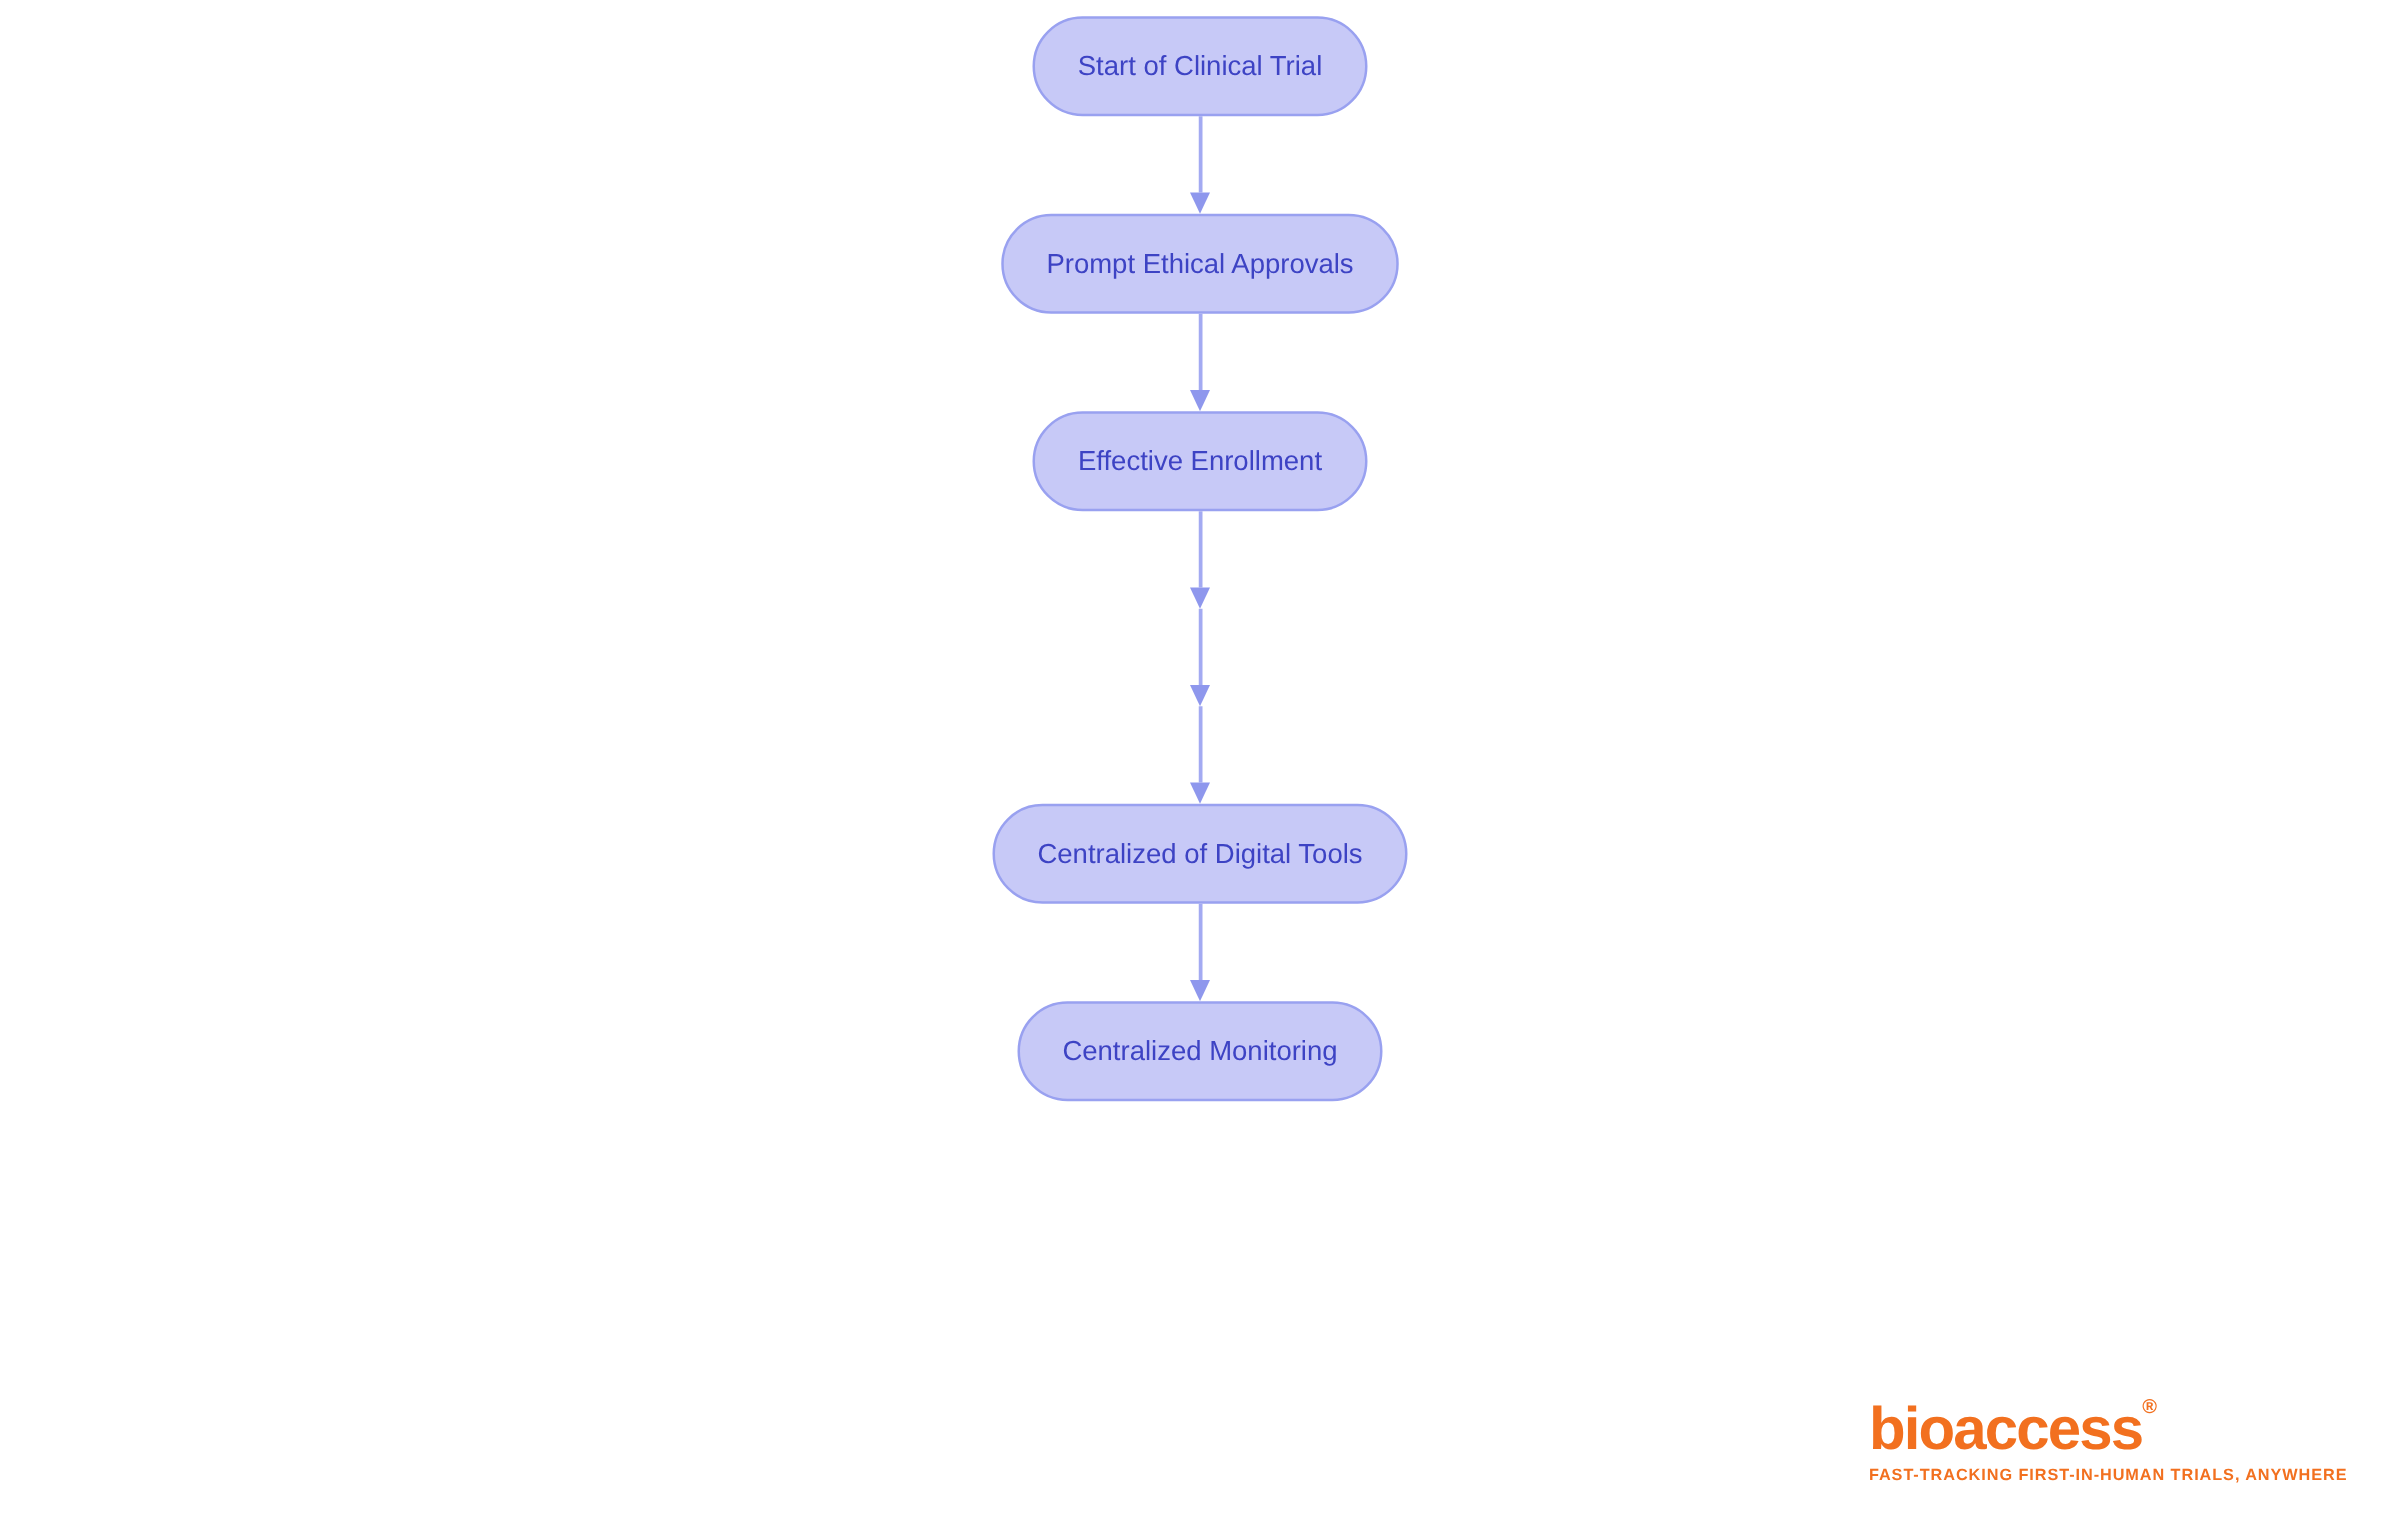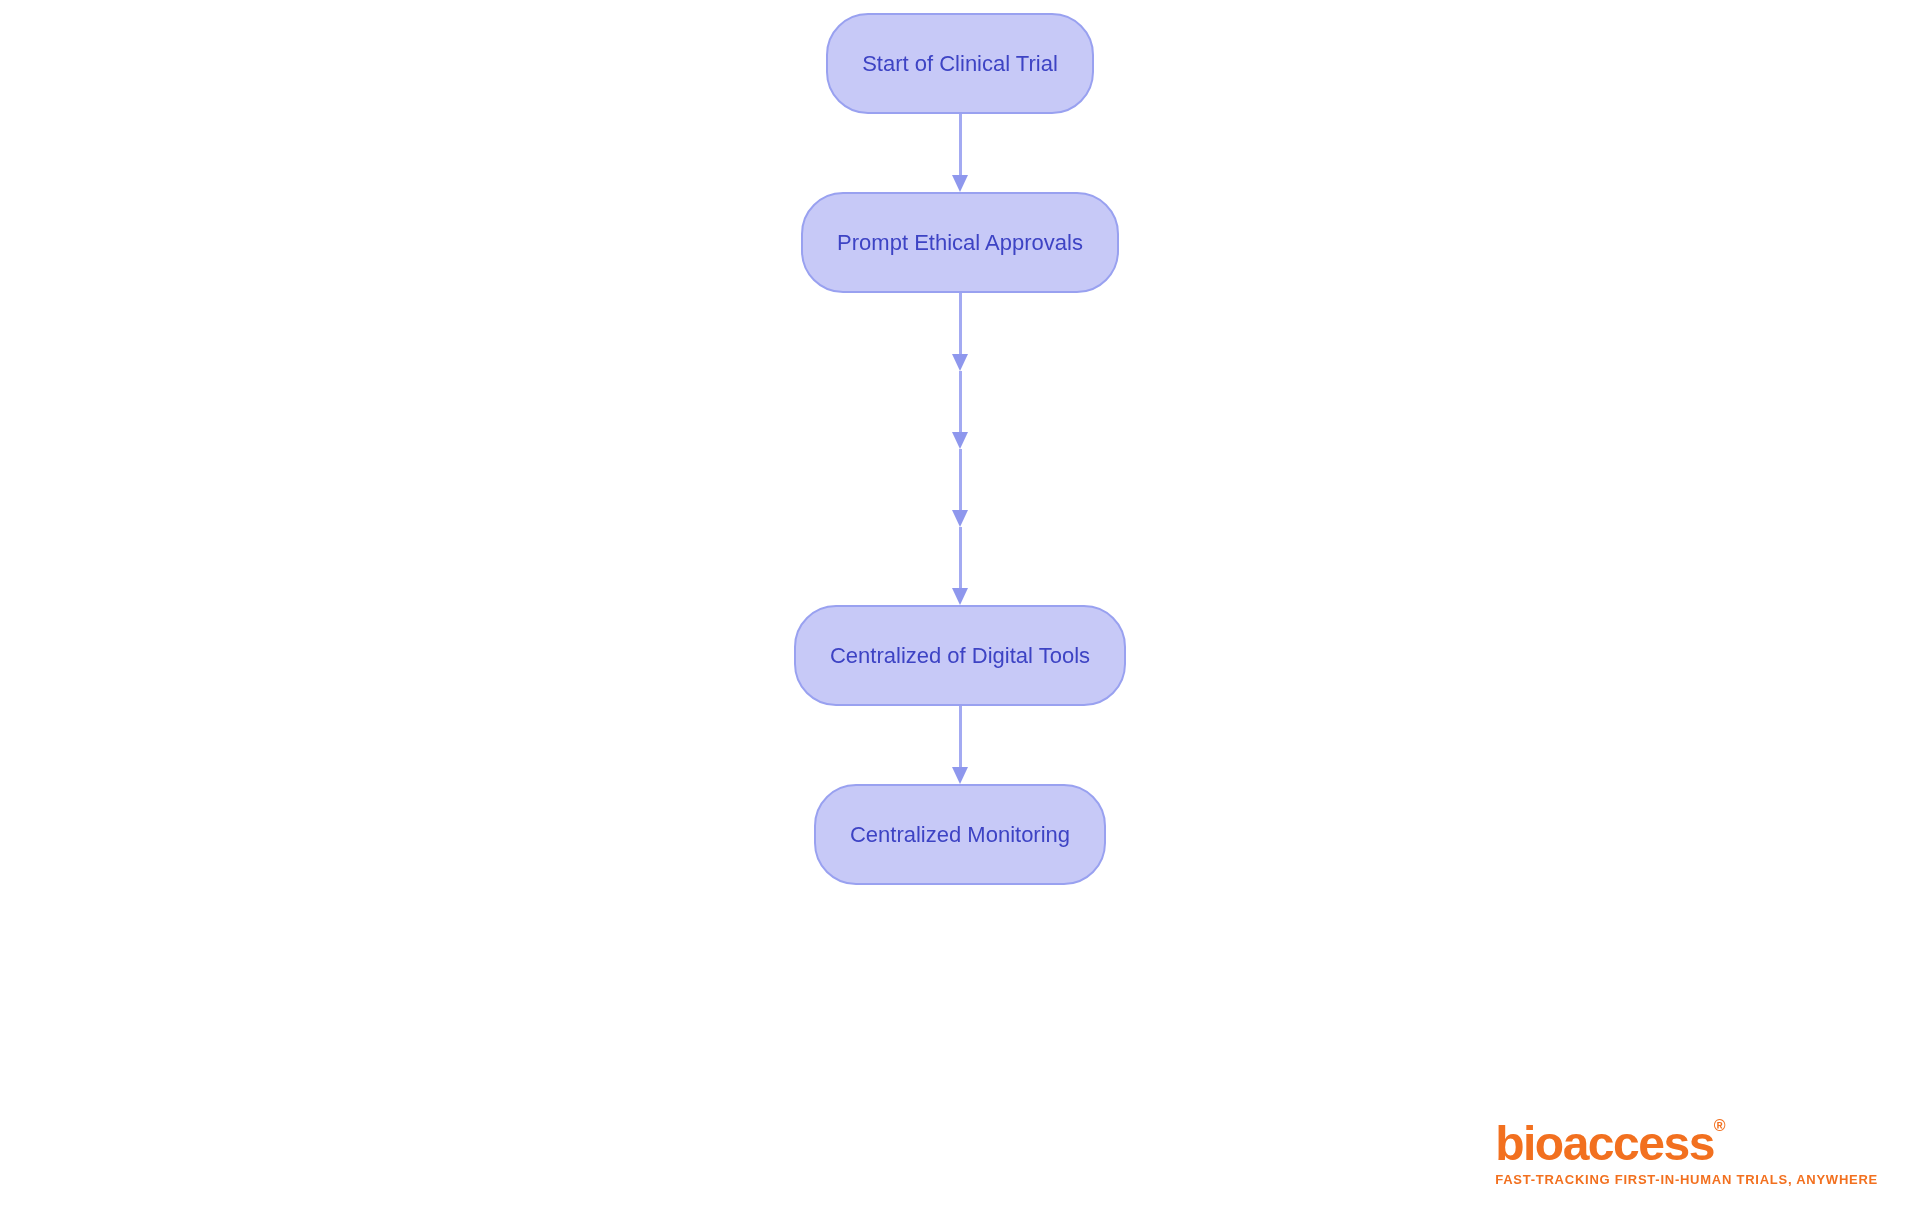--- a/index.html
+++ b/index.html
@@ -23,21 +23,21 @@
     inset:0;
   }
   .flow{
     position:absolute;
     left:0;right:0;top:13px;
     display:flex;
     flex-direction:column;
     align-items:center;
   }
   .node{
-    height:101px;
+    height:80px;
     border:2px solid var(--node-border);
     background:var(--node-fill);
     border-radius:42px;
     display:flex;
     align-items:center;
     justify-content:flex-end;
     padding:0 34px;
   }
   .node-label{
     color:var(--node-text);
@@ -111,20 +111,23 @@
     </div>
 
     <div class="node">
       <span class="node-label">Prompt Ethical Approvals</span>
     </div>
     <div class="arrow">
       <div class="arrow-line"></div>
       <div class="arrow-head"></div>
     </div>
 
+    <div class="node">
+      <span class="node-label">Effective Enrollment</span>
+    </div>
     <div class="arrow">
       <div class="arrow-line"></div>
       <div class="arrow-head"></div>
     </div>
 
     <div class="arrow">
       <div class="arrow-line"></div>
       <div class="arrow-head"></div>
     </div>
 

